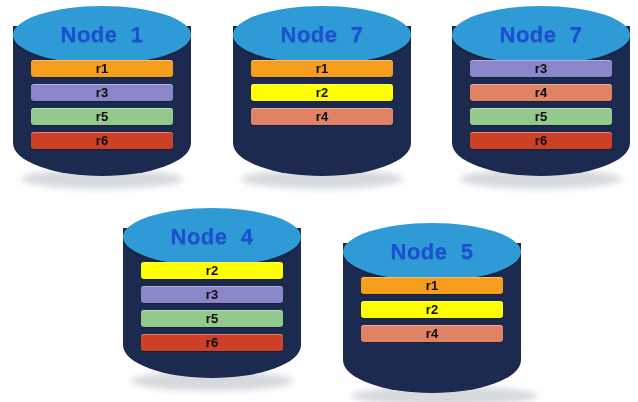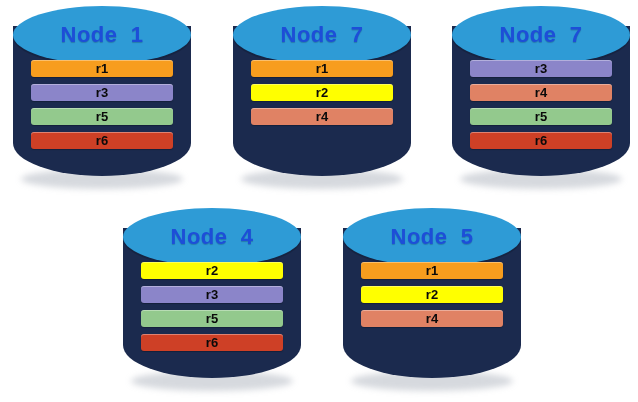--- a/index.html
+++ b/index.html
@@ -148,21 +148,21 @@
       <div class="node-body" style="background: rgb(27, 42, 78);"></div>
       <div class="node-top" style="background: rgb(46, 155, 214);"></div>
       <div class="node-title">Node  4</div>
       <div class="node-records">
         <div class="record-bar" style="background: rgb(255, 255, 0);">r2</div>
         <div class="record-bar" style="background: rgb(139, 133, 201);">r3</div>
         <div class="record-bar" style="background: rgb(147, 201, 141);">r5</div>
         <div class="record-bar" style="background: rgb(206, 64, 38);">r6</div>
       </div>
     </div>
-    <div class="node" style="left: 343px; top: 208px;">
+    <div class="node" style="left: 343px; top: 223px; padding-left: 25px;">
       <div class="node-shadow"></div>
       <div class="node-body" style="background: rgb(27, 42, 78);"></div>
       <div class="node-top" style="background: rgb(46, 155, 214);"></div>
       <div class="node-title">Node  5</div>
       <div class="node-records">
         <div class="record-bar" style="background: rgb(247, 157, 30);">r1</div>
         <div class="record-bar" style="background: rgb(255, 255, 0);">r2</div>
         <div class="record-bar" style="background: rgb(224, 130, 100);">r4</div>
       </div>
     </div>

